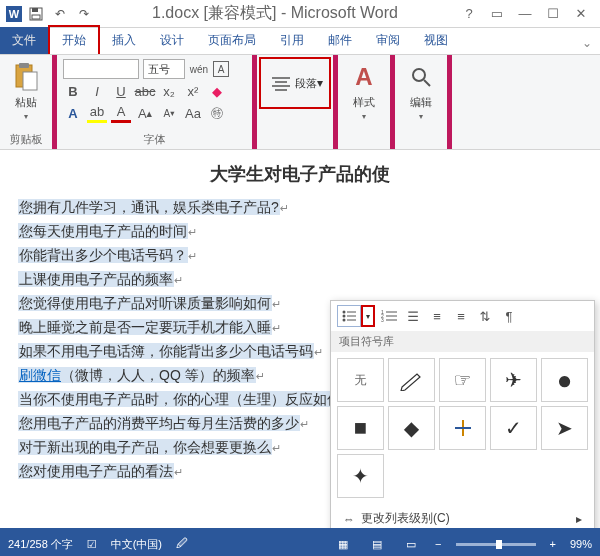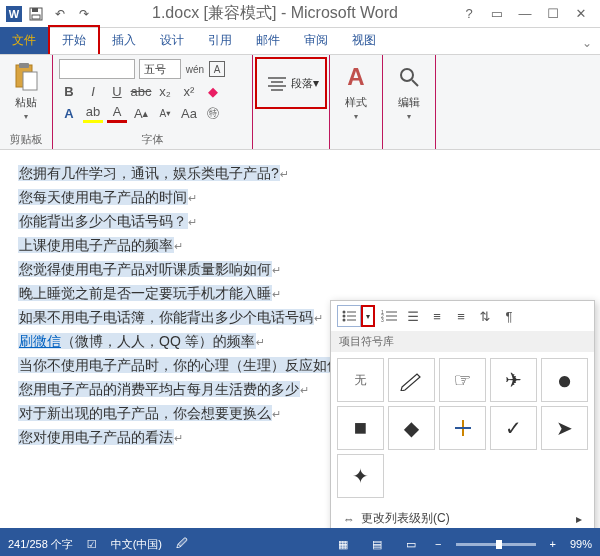--- a/index.html
+++ b/index.html
@@ -6,25 +6,25 @@
   body{background:#fff;width:600px;height:556px;overflow:hidden;font-size:12px;color:#333;}
   .titlebar{height:28px;background:#fff;display:flex;align-items:center;padding:0 6px;border-bottom:1px solid #d4d4d4;}
   .titlebar .qat{display:flex;gap:4px;align-items:center;}
   .w-icon{width:16px;height:16px;background:#2b579a;color:#fff;font-weight:bold;font-size:11px;display:flex;align-items:center;justify-content:center;}
   .qat-btn{width:20px;height:20px;display:flex;align-items:center;justify-content:center;color:#555;}
   .title{flex:1;text-align:center;color:#666;font-size:16px;}
   .winbtns{display:flex;gap:2px;}
   .winbtn{width:26px;height:20px;display:flex;align-items:center;justify-content:center;color:#666;font-size:13px;}
   .tabs{height:26px;display:flex;align-items:flex-end;background:#fff;}
   .tab{padding:5px 12px;color:#2b579a;font-size:12px;cursor:pointer;}
-  .tab.file{background:#2b579a;color:#eab308;text-align:center;}
+  .tab.file{background:#2b579a;color:#e5e5e5;text-align:center;}
   .tab.active{border:2px solid #c00;border-bottom:none;}
   .dropdown-arrow{color:#888;margin-left:auto;padding:4px 8px;}
   .ribbon{height:96px;background:#f5f6f7;border-top:1px solid #d4d4d4;border-bottom:1px solid #d4d4d4;display:flex;}
-  .group{border-right:1px solid #be185d;padding:4px 6px 2px;display:flex;flex-direction:column;position:relative;}
+  .group{border-right:5px solid #be185d;padding:4px 6px 2px;display:flex;flex-direction:column;position:relative;}
   .group-label{font-size:11px;color:#666;text-align:center;margin-top:auto;padding-top:2px;}
   .big-btn{display:flex;flex-direction:column;align-items:center;gap:2px;padding:2px 4px;}
   .big-btn .ico{width:32px;height:32px;display:flex;align-items:center;justify-content:center;}
   .big-btn .lbl{font-size:11px;color:#444;}
   .big-btn .caret{font-size:8px;color:#666;}
   .font-group{flex-direction:column;gap:2px;}
   .row{display:flex;gap:4px;align-items:center;}
   .combobox{background:#fff;border:1px solid #adadad;height:20px;display:flex;align-items:center;padding:0 4px;font-size:11px;}
   .combobox.fname{width:76px;}
   .combobox.fsize{width:42px;}
@@ -83,20 +83,21 @@
     <div class="winbtn">☐</div>
     <div class="winbtn">✕</div>
   </div>
 </div>
 
 <div class="tabs">
   <div class="tab file">文件</div>
   <div class="tab active">开始</div>
   <div class="tab">插入</div>
   <div class="tab">设计</div>
+  <div class="tab">页面布局</div>
   <div class="tab">引用</div>
   <div class="tab">邮件</div>
   <div class="tab">审阅</div>
   <div class="tab">视图</div>
   <div class="dropdown-arrow">⌄</div>
 </div>
 
 <div class="ribbon">
   <div class="group">
     <div class="big-btn">
@@ -182,20 +183,21 @@
             <line x1="14" y1="14" x2="20" y2="20" stroke="#555" stroke-width="2"></line>
           </svg>
       </div>
       <div class="lbl">编辑</div>
       <div class="caret">▾</div>
     </div>
   </div>
 </div>
 
 <div class="doc">
+  <div class="doc-title">大学生对电子产品的使</div>
   <div class="lines">
     <div><span class="line">您拥有几件学习，通讯，娱乐类电子产品?</span><span class="para-mark">↵</span></div>
     <div><span class="line">您每天使用电子产品的时间</span><span class="para-mark">↵</span></div>
     <div><span class="line">你能背出多少个电话号码？</span><span class="para-mark">↵</span></div>
     <div><span class="line">上课使用电子产品的频率</span><span class="para-mark">↵</span></div>
     <div><span class="line">您觉得使用电子产品对听课质量影响如何</span><span class="para-mark">↵</span></div>
     <div><span class="line">晚上睡觉之前是否一定要玩手机才能入睡</span><span class="para-mark">↵</span></div>
     <div><span class="line">如果不用电子电话簿，你能背出多少个电话号码</span><span class="para-mark">↵</span></div>
     <div><span class="line"><span class="link">刷微信</span>（微博，人人，QQ 等）的频率</span><span class="para-mark">↵</span></div>
     <div><span class="line">当你不使用电子产品时，你的心理（生理）反应如何</span><span class="para-mark">↵</span></div>

